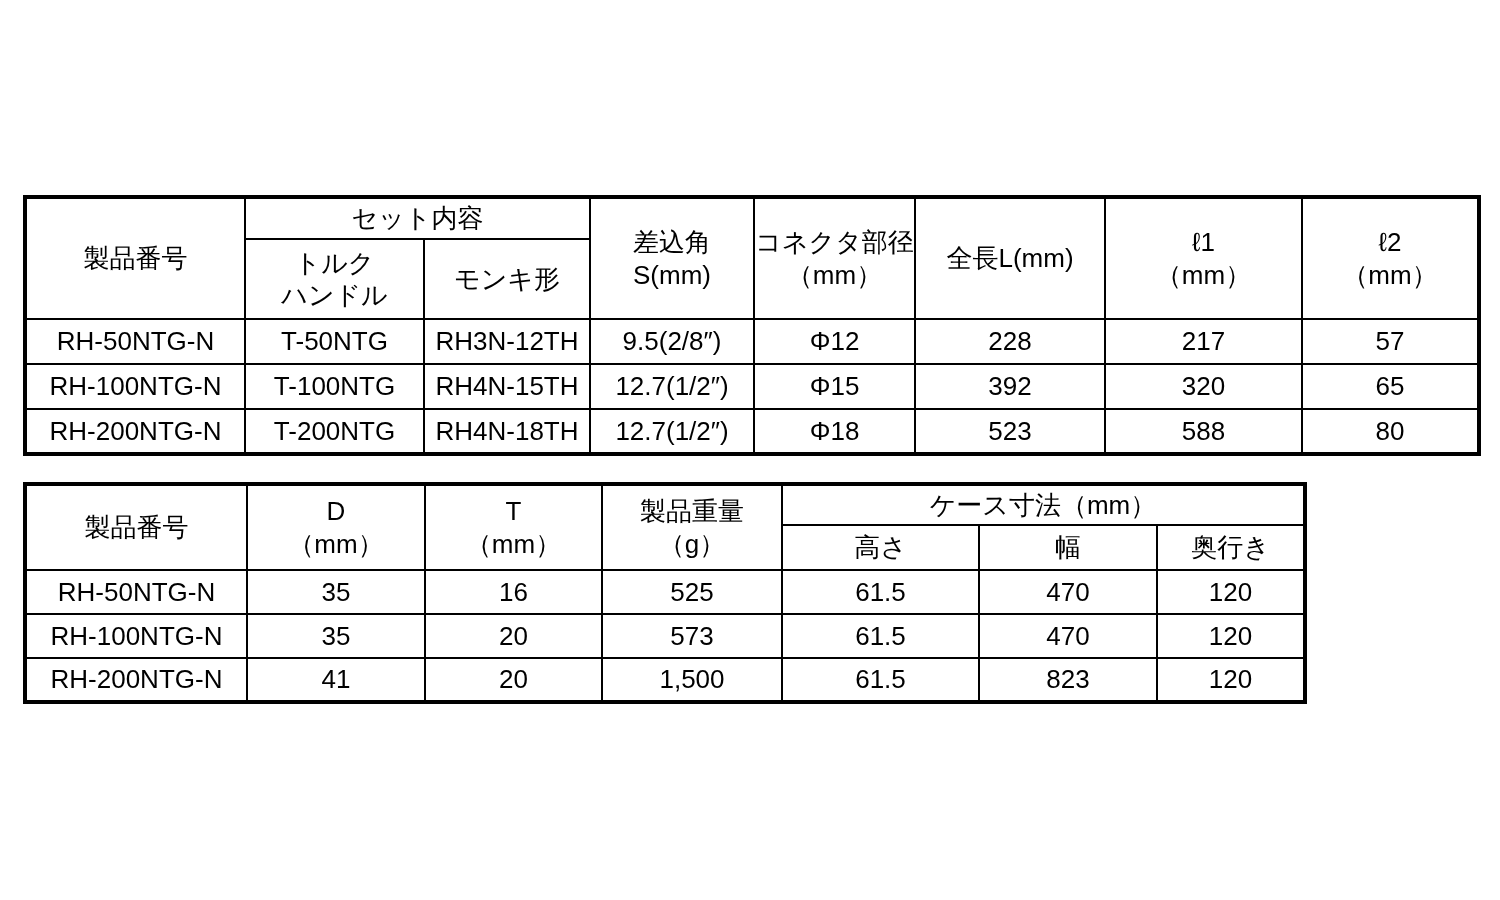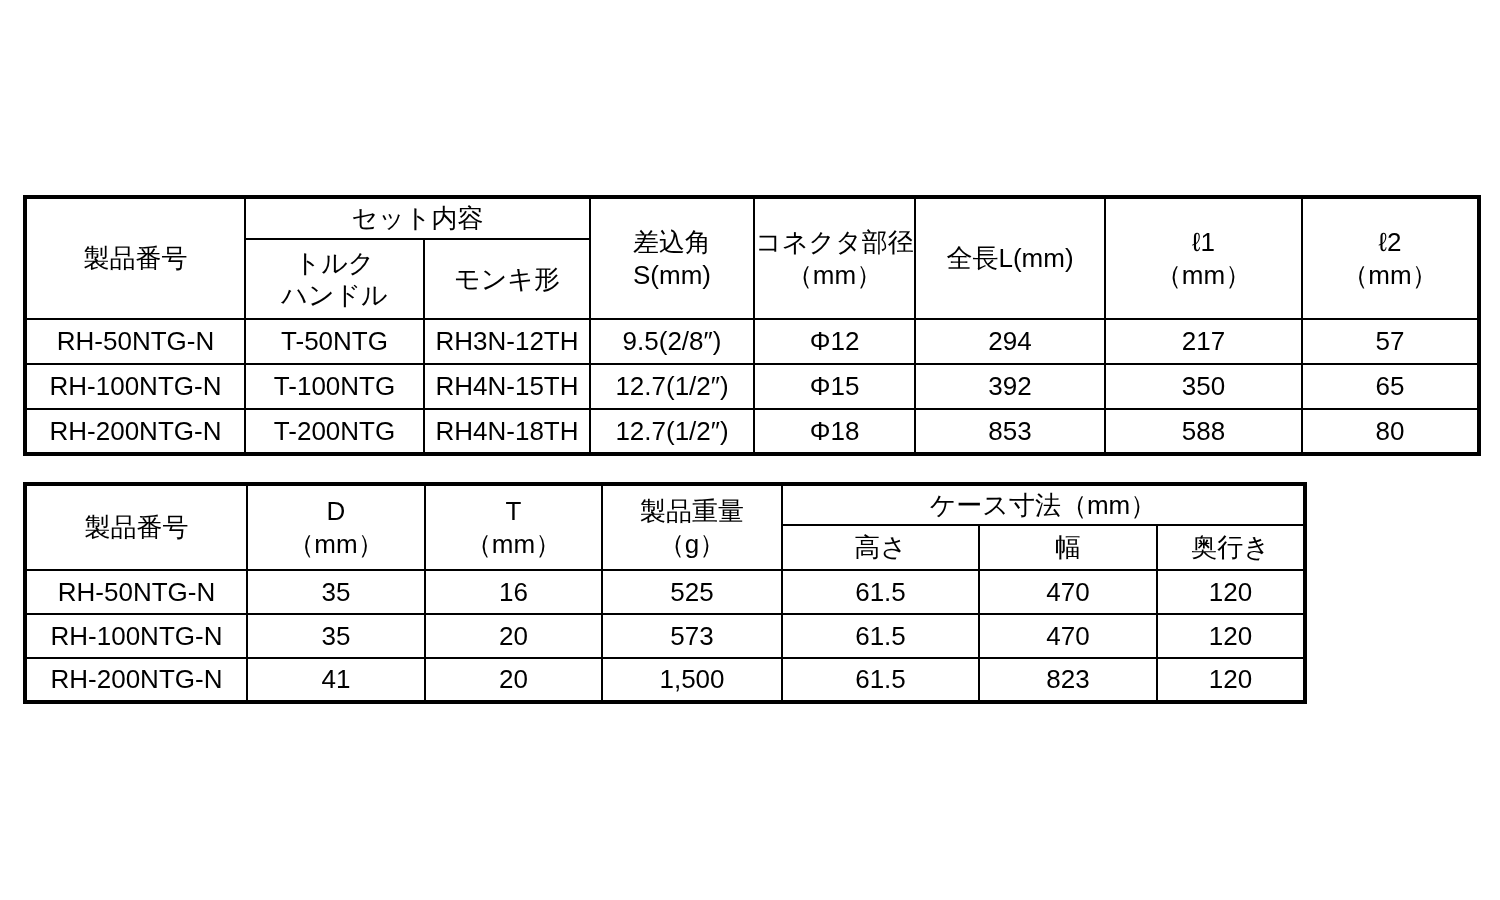--- a/index.html
+++ b/index.html
@@ -83,41 +83,41 @@
       <th>トルク
 ハンドル</th>
       <th>モンキ形</th>
     </tr>
     <tr class="d-t1">
       <td>RH-50NTG-N</td>
       <td>T-50NTG</td>
       <td>RH3N-12TH</td>
       <td>9.5(2/8″)</td>
       <td>Φ12</td>
-      <td>294</td>
+      <td>228</td>
       <td>217</td>
       <td>57</td>
     </tr>
     <tr class="d-t1">
       <td>RH-100NTG-N</td>
       <td>T-100NTG</td>
       <td>RH4N-15TH</td>
       <td>12.7(1/2″)</td>
       <td>Φ15</td>
       <td>392</td>
-      <td>350</td>
+      <td>320</td>
       <td>65</td>
     </tr>
     <tr class="d-t1">
       <td>RH-200NTG-N</td>
       <td>T-200NTG</td>
       <td>RH4N-18TH</td>
       <td>12.7(1/2″)</td>
       <td>Φ18</td>
-      <td>853</td>
+      <td>523</td>
       <td>588</td>
       <td>80</td>
     </tr>
   </tbody>
     </table>
 </div>
 
 <div id="table2" class="spec-table-wrap">
   <table class="spec">
     <colgroup>

